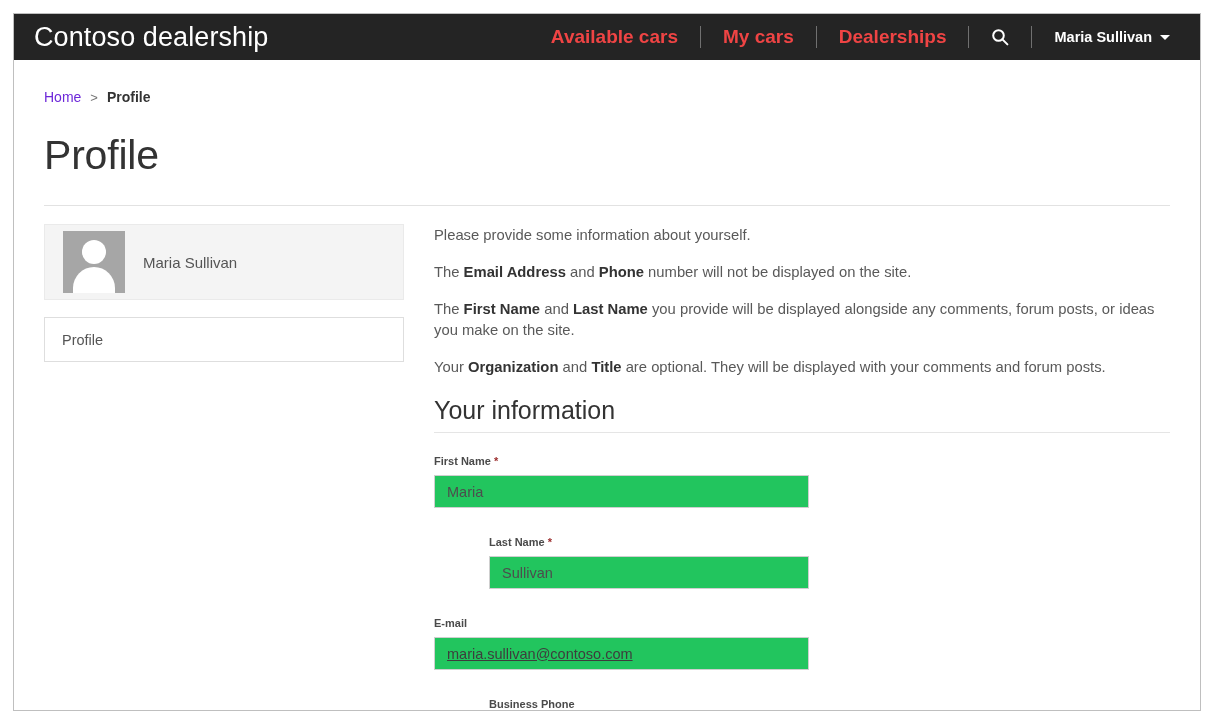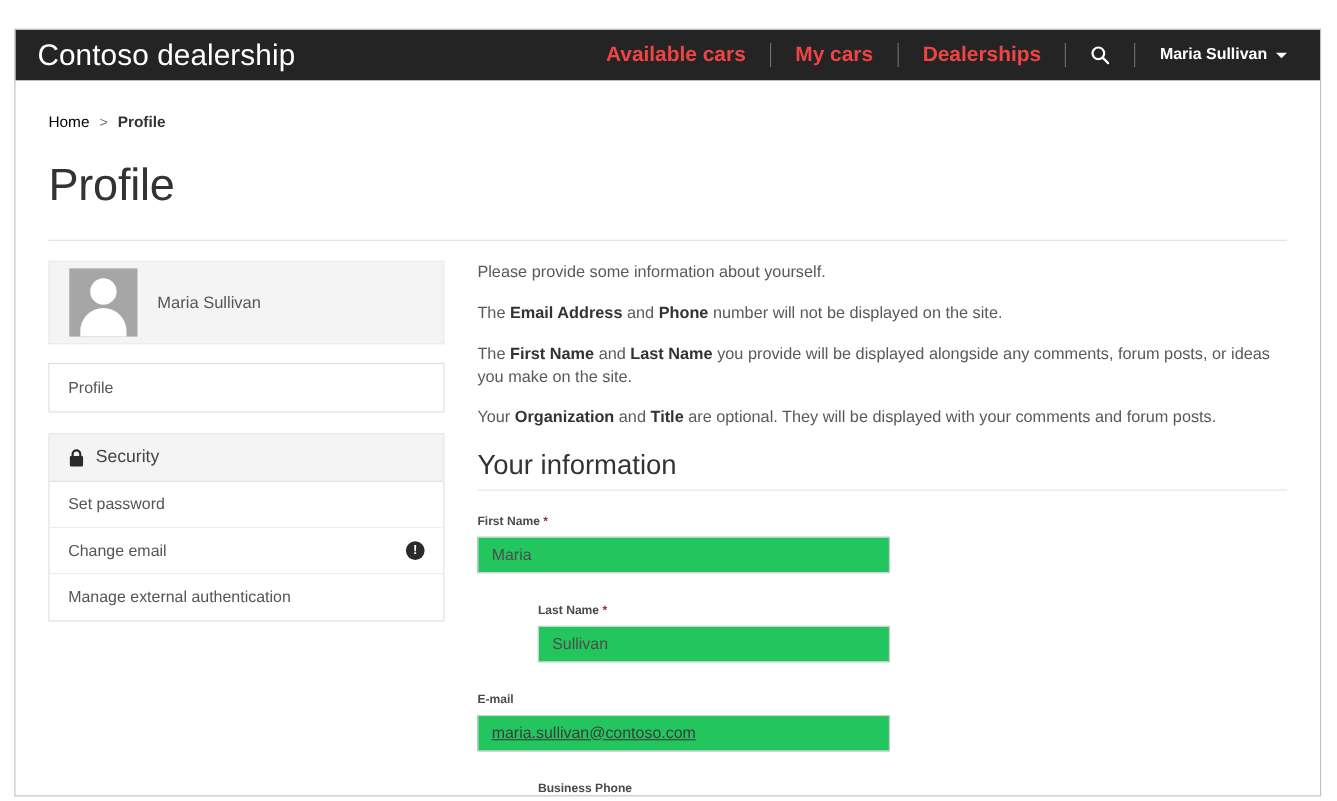--- a/index.html
+++ b/index.html
@@ -10,21 +10,21 @@
   body {
     width: 1215px;
     height: 728px;
     font-family: "Liberation Sans", sans-serif;
     overflow: hidden;
   }
 
   #page {
     position: absolute;
     left: 13px;
-    top: 26px;
+    top: 13px;
     width: 1188px;
     height: 698px;
     border: 1px solid #bfbfbf;
     background: #ffffff;
     box-sizing: border-box;
     overflow: hidden;
   }
 
   
   .navbar {
@@ -91,21 +91,21 @@
     padding: 0 30px;
   }
   .breadcrumb {
     padding-top: 29px;
     font-size: 14px;
     color: #767676;
     display: flex;
     align-items: center;
     gap: 9px;
   }
-  .breadcrumb .crumb-link { color: #000000; }
+  .breadcrumb .crumb-link { color: #6d28d9; }
   .breadcrumb .crumb-sep { color: #767676; font-size: 13px; }
   .breadcrumb .crumb-current { color: #333333; font-weight: bold; }
 
   .page-title {
     font-size: 41px;
     font-weight: 300;
     color: #333333;
     margin: 27px 0 0 0;
     letter-spacing: -0.2px;
   }
@@ -323,40 +323,20 @@
           </div>
           <div class="profile-card-name">Maria Sullivan</div>
         </div>
 
         <div class="nav-box">
           <div class="nav-box-item">
             <span>Profile</span>
           </div>
         </div>
 
-        <div class="panel">
-          <div class="panel-head">
-            <svg width="15" height="17" viewBox="0 0 15 17">
-              <path d="M4 7 V5 a3.5 3.5 0 0 1 7 0 V7" fill="none" stroke="#2b2b2b" stroke-width="2"></path>
-              <rect x="1.5" y="6.5" width="12" height="9.5" rx="1" fill="#2b2b2b"></rect>
-            </svg>
-            <span class="panel-head-title">Security</span>
-          </div>
-
-          <div class="panel-item">
-            <span class="panel-item-label">Set password</span>
-          </div>
-          <div class="panel-item">
-            <span class="panel-item-label">Change email</span>
-            <span class="alert-badge">!</span>
-          </div>
-          <div class="panel-item">
-            <span class="panel-item-label">Manage external authentication</span>
-          </div>
-        </div>
 
       </div>
 
       <div class="col-right">
 
         <div class="intro">
           <p><span>Please provide some information about yourself.</span></p>
           <p><span>The </span><strong>Email Address</strong><span> and </span><strong>Phone</strong><span> number will not be displayed on the site.</span></p>
           <p><span>The </span><strong>First Name</strong><span> and </span><strong>Last Name</strong><span> you provide will be displayed alongside any comments, forum posts, or ideas you make on the site.</span></p>
           <p><span>Your </span><strong>Organization</strong><span> and </span><strong>Title</strong><span> are optional. They will be displayed with your comments and forum posts.</span></p>

